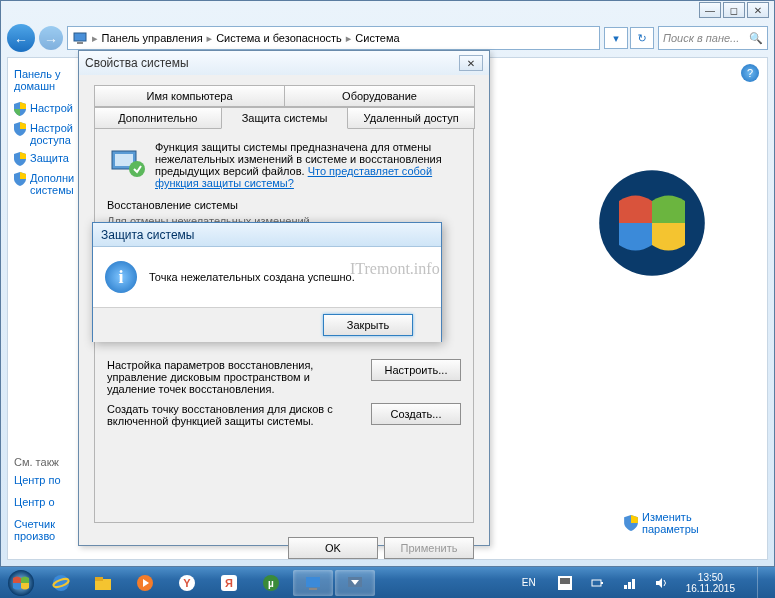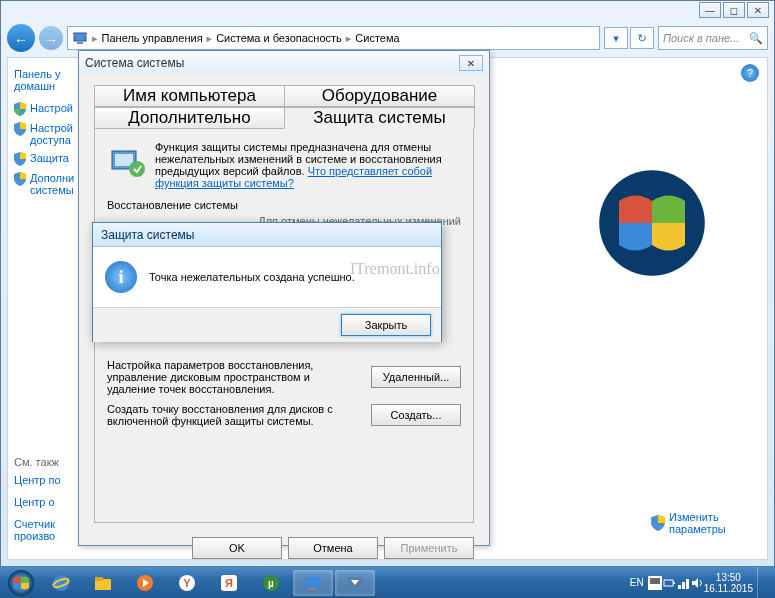--- a/index.html
+++ b/index.html
@@ -26,61 +26,61 @@
 .sidebar .home { color: #0066cc; margin-bottom: 10px; }
 .sidebar .item { color: #0066cc; margin: 6px 0; display: flex; gap: 4px; align-items: flex-start; }
 .sidebar .shield { width: 12px; height: 14px; flex: none; }
 .sidebar .also { color: #666; margin-top: 260px; margin-bottom: 6px; }
 .main { flex: 1; padding: 20px 30px; font-size: 11px; position: relative; }
 .main h2 { color: #003399; font-weight: normal; font-size: 16px; margin-bottom: 14px; }
 .main .row { margin: 6px 0; }
 .main .link { color: #0066cc; }
 .main .help { position: absolute; top: 6px; right: 8px; width: 18px; height: 18px; border-radius: 50%; background: radial-gradient(#6fb9f0,#1b6fc1); color: #fff; display: flex; align-items: center; justify-content: center; font-size: 11px; }
 .win-logo { position: absolute; top: 110px; right: 60px; width: 110px; height: 110px; }
-.change-link { position: absolute; bottom: 24px; right: 28px; color: #0066cc; font-size: 11px; display: flex; align-items: center; gap: 4px; }
+.change-link { position: absolute; bottom: 24px; right: 55px; color: #0066cc; font-size: 11px; display: flex; align-items: center; gap: 4px; }
 
 
 .dlg-props { position: absolute; top: 50px; left: 78px; width: 412px; height: 496px; background: #f0f0f0; border: 1px solid #6a8bab; box-shadow: 2px 2px 6px rgba(0,0,0,.2); }
 .dlg-props .titlebar { height: 24px; background: linear-gradient(#f7fbff,#e3eef8); display: flex; align-items: center; padding: 0 6px; font-size: 12px; color: #333; }
 .dlg-props .titlebar .close { margin-left: auto; width: 24px; height: 16px; border: 1px solid #9bb3cc; background: linear-gradient(#f5faff,#dce9f5); display: inline-flex; align-items: center; justify-content: center; font-size: 10px; }
 .dlg-props .tabs-area { padding: 10px 15px 6px; }
 .tab-row { display: flex; }
-.tab { flex: 1; height: 22px; border: 1px solid #b5b5b5; background: linear-gradient(#fefefe,#e8e8e8); font-size: 17px; display: flex; align-items: center; justify-content: center; margin-right: -1px; cursor: default; }
+.tab { flex: 1; height: 22px; border: 1px solid #b5b5b5; background: linear-gradient(#fefefe,#e8e8e8); font-size: 11px; display: flex; align-items: center; justify-content: center; margin-right: -1px; cursor: default; }
 .tab.active { background: #f0f0f0; border-bottom: 1px solid #f0f0f0; position: relative; z-index: 1; }
 .tab-panel { border: 1px solid #b5b5b5; border-top: none; background: #f0f0f0; padding: 12px; font-size: 11px; height: 394px; }
 .desc-row { display: flex; gap: 8px; margin-bottom: 10px; }
 .desc-row .ico { width: 40px; height: 40px; flex: none; }
 .desc-row .txt { flex: 1; }
 .desc-row .txt a { color: #0066cc; text-decoration: underline; margin-top: 28px; }
 .group-label { margin: 6px 0 4px; }
-.group-indent { margin-left: 12px; color: #666; text-align: right; }
+.group-indent { margin-left: 0; color: #666; }
 .config-sect { margin-top: 132px; }
-.config-row { display: flex; align-items: center; gap: 10px; margin: 8px 0; }
+.config-row { display: flex; align-items: flex-start; gap: 10px; margin: 8px 0; }
 .config-row .txt { flex: 1; }
 .winbtn { min-width: 90px; height: 22px; border: 1px solid #8e8e8e; background: linear-gradient(#fdfdfd,#e4e4e4); font-size: 11px; padding: 0 10px; display: inline-flex; align-items: center; justify-content: center; cursor: default; }
 .dlg-btns { display: flex; justify-content: flex-end; gap: 6px; padding: 8px 15px; }
 
 
 .msgbox { position: absolute; top: 222px; left: 92px; width: 350px; height: 120px; border: 1px solid #4a82b8; background: #fff; box-shadow: 2px 2px 10px rgba(0,0,0,.3); }
 .msgbox .titlebar { height: 24px; background: linear-gradient(#eaf4fd,#cfe5f7); display: flex; align-items: center; padding: 0 8px; font-size: 12px; color: #003366; border-bottom: 1px solid #a8c6e0; }
 .msgbox .body { background: #fff; padding: 14px 12px; display: flex; align-items: center; gap: 12px; font-size: 11px; }
 .msgbox .info-ico { width: 32px; height: 32px; border-radius: 50%; background: radial-gradient(#7fc5ff,#1b6fc1); color: #fff; display: flex; align-items: center; justify-content: center; font-size: 18px; font-weight: bold; font-family: Georgia, serif; flex: none; }
-.msgbox .footer { background: #f0f0f0; border-top: 1px solid #d0d0d0; padding: 6px 10px; display: flex; justify-content: flex-end; }
+.msgbox .footer { background: #f0f0f0; border-top: 1px solid #d0d0d0; padding: 6px 28px; display: flex; justify-content: flex-end; }
 .msgbox .winbtn.primary { border: 1px solid #2f7fc1; box-shadow: 0 0 3px #6fb9f0; }
 
 .watermark { position: absolute; top: 260px; left: 350px; font-size: 16px; color: #999; font-family: Georgia, serif; opacity: .6; pointer-events: none; }
 
 
 .taskbar { position: absolute; bottom: 0; left: 0; right: 0; height: 31px; background: linear-gradient(#4c8ec9,#2b6aa8 40%,#1f5a94); display: flex; align-items: center; padding: 0 2px; }
 .start-orb { width: 38px; height: 28px; display: flex; align-items: center; justify-content: center; }
 .start-orb svg { width: 28px; height: 28px; }
 .task-item { width: 40px; height: 26px; margin: 0 1px; display: flex; align-items: center; justify-content: center; border-radius: 2px; }
 .task-item.active { background: rgba(255,255,255,.2); box-shadow: inset 0 0 4px rgba(255,255,255,.4); }
 .task-item svg, .task-item .ico { width: 20px; height: 20px; }
-.tray { margin-left: auto; display: flex; align-items: center; gap: 0; color: #fff; font-size: 10px; padding-right: 6px; }
+.tray { margin-left: auto; display: flex; align-items: center; gap: 18px; color: #fff; font-size: 10px; padding-right: 6px; }
 .tray .lang { padding: 2px 4px; }
 .tray .clock { text-align: center; line-height: 1.1; }
 .tray svg { width: 14px; height: 14px; }
 .show-desktop { width: 10px; height: 31px; border-left: 1px solid rgba(255,255,255,.3); margin-left: 4px; }
 </style>
 </head>
 <body>
 
 <div class="window-frame">
   <div class="title-controls">
@@ -178,63 +178,63 @@
             <path d="M6 0 L12 2 V7 H6 Z" fill="#ffcc00"></path>
           </svg>
         <span style="white-space:pre-line;max-width:70px;display:inline-block">Изменить параметры</span>
       </div>
     </div>
   </div>
 </div>
 
 <div class="dlg-props">
   <div class="titlebar">
-    <span>Система системы</span>
+    <span>Свойства системы</span>
     <span class="close">✕</span>
   </div>
   <div class="tabs-area">
     <div class="tab-row">
       <div class="tab">Имя компьютера</div>
       <div class="tab">Оборудование</div>
     </div>
     <div class="tab-row">
       <div class="tab">Дополнительно</div>
       <div class="tab active">Защита системы</div>
+      <div class="tab">Удаленный доступ</div>
     </div>
     <div class="tab-panel">
       <div class="desc-row">
         <svg class="ico" viewBox="0 0 40 40">
             <rect x="5" y="10" width="24" height="18" fill="#5a9bd5" stroke="#2a5a8a"></rect>
             <rect x="8" y="13" width="18" height="12" fill="#cfe5f7"></rect>
             <circle cx="30" cy="28" r="8" fill="#5cb85c"></circle>
             <path d="M27 28 L30 31 L34 25" stroke="#fff" stroke-width="2" fill="none"></path>
           </svg>
         <div class="txt">
           <span>Функция защиты системы предназначена для отмены нежелательных изменений в системе и восстановления предыдущих версий файлов.</span>
           <a>Что представляет собой функция защиты системы?</a>
         </div>
       </div>
       <div class="group-label">Восстановление системы</div>
       <div class="group-indent">Для отмены нежелательных изменений</div>
 
       <div class="config-sect">
         <div class="config-row">
           <div class="txt">Настройка параметров восстановления, управление дисковым пространством и удаление точек восстановления.</div>
-          <div class="winbtn">Удаленный...</div>
+          <div class="winbtn">Настроить...</div>
         </div>
         <div class="config-row">
           <div class="txt">Создать точку восстановления для дисков с включенной функцией защиты системы.</div>
           <div class="winbtn">Создать...</div>
         </div>
       </div>
     </div>
   </div>
   <div class="dlg-btns">
     <div class="winbtn">OK</div>
-    <div class="winbtn">Отмена</div>
     <div class="winbtn" style="color:#999">Применить</div>
   </div>
 </div>
 
 <div class="msgbox">
   <div class="titlebar">
       <span>Защита системы</span>
     </div>
   <div class="body">
     <div class="info-ico">i</div>

